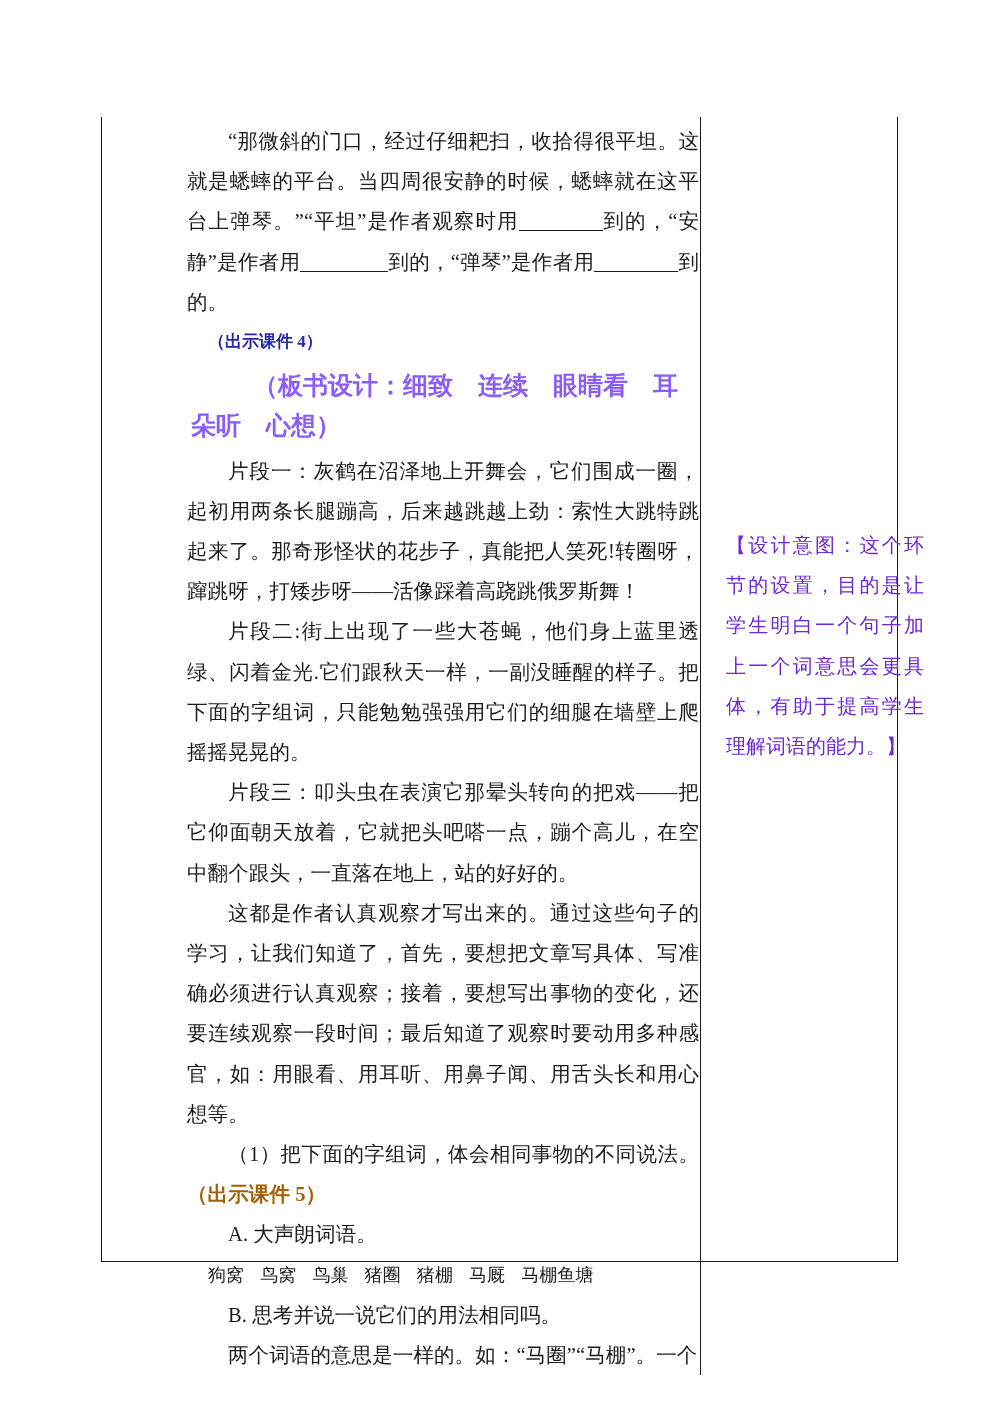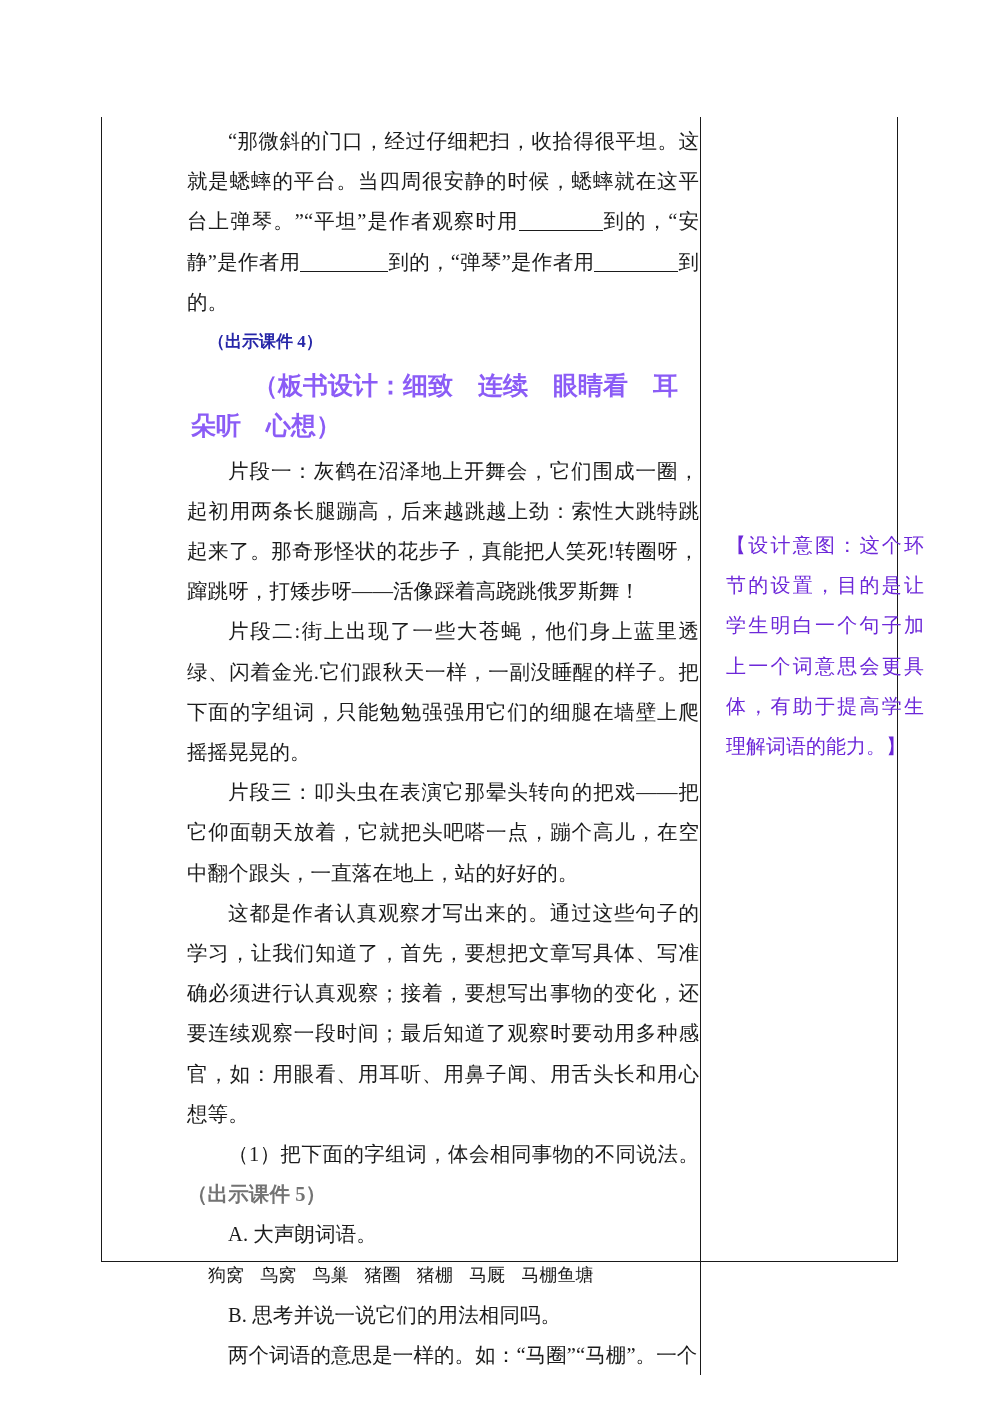--- a/index.html
+++ b/index.html
@@ -81,21 +81,21 @@
   .blank {
     display: inline-block;
     border-bottom: 1.4px solid #1b1b1b;
     vertical-align: -3px;
   }
   .blank.w1 { width: 84px; }
   .blank.w2 { width: 88px; }
   .blank.w3 { width: 84px; }
 
   .blue {
-    color: #737373;
+    color: #a16207;
     font-weight: bold;
   }
 
   p.courseware4 {
     margin: 0;
     font-size: 17px;
     line-height: 40.2px;
     text-indent: 21px;
     color: #2626a8;
     font-weight: bold;

